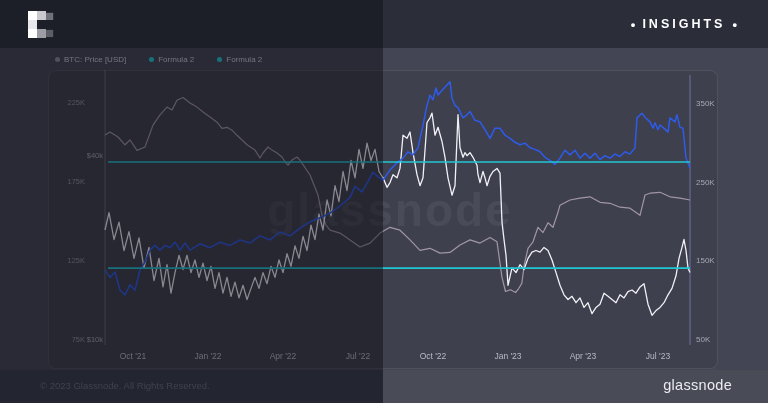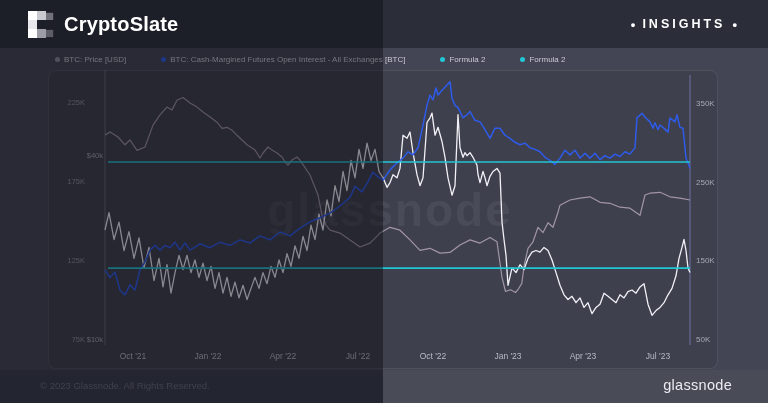--- a/index.html
+++ b/index.html
@@ -17,21 +17,21 @@
   
   .header{position:absolute;left:0;top:0;width:768px;height:48px;z-index:6;
     display:flex;align-items:center;}
   .logo{margin-left:28px;width:27px;height:27px;display:block;}
   .brand{margin-left:9px;color:#ffffff;font-size:20px;font-weight:700;letter-spacing:.2px;}
   .insights{position:absolute;right:24px;top:0;height:48px;display:flex;align-items:center;
     color:#ffffff;font-size:12.5px;font-weight:700;letter-spacing:3px;}
   .insights .dot{font-size:13px;letter-spacing:0;margin:0 7px;}
   
   .legend{position:absolute;left:55px;top:55px;width:660px;z-index:3;
-    display:flex;gap:35px;font-size:8px;color:#c9c9d3;white-space:nowrap;}
+    display:flex;gap:23px;font-size:8px;color:#c9c9d3;white-space:nowrap;}
   .lg-item{display:flex;align-items:center;gap:4px;cursor:pointer;}
   .lg-dot{width:5px;height:5px;border-radius:50%;flex:none;}
   
   svg.plot{position:absolute;left:0;top:0;z-index:2;}
   .xlab{fill:#b9bac6;font-size:8.5px;font-family:"Liberation Sans",sans-serif;}
   .ylabK{fill:#9092a0;font-size:7.5px;font-family:"Liberation Sans",sans-serif;}
   .ylabP{fill:#a2a3b0;font-size:7.5px;font-family:"Liberation Sans",sans-serif;}
   .ylabR{fill:#a6a7b4;font-size:8px;font-family:"Liberation Sans",sans-serif;}
   .wm{fill:rgba(255,255,255,0.06);font-size:46px;font-weight:700;letter-spacing:2px;
       font-family:"Liberation Sans",sans-serif;}
@@ -86,24 +86,20 @@
       <line x1="108" x2="690" y1="162.0" y2="162.0" stroke="#22c7d5" stroke-width="1.7"></line>
       <line x1="108" x2="690" y1="268.2" y2="268.2" stroke="#22c7d5" stroke-width="1.7"></line>
     </svg>
 
   <div class="legend">
     <span class="lg-item">
       <span class="lg-dot" style="background: rgb(139, 139, 151);"></span>
       <span>BTC: Price [USD]</span>
     </span>
     <span class="lg-item">
-      <span class="lg-dot" style="background: rgb(46, 91, 234);"></span>
-      <span>BTC: Cash-Margined Futures Open Interest - All Exchanges [BTC]</span>
-    </span>
-    <span class="lg-item">
       <span class="lg-dot" style="background: rgb(34, 199, 213);"></span>
       <span>Formula 2</span>
     </span>
     <span class="lg-item">
       <span class="lg-dot" style="background: rgb(34, 199, 213);"></span>
       <span>Formula 2</span>
     </span>
   </div>
 
   <div class="overlay"></div>
@@ -111,21 +107,20 @@
   <div class="header">
     <svg class="logo" viewBox="0 0 30 30">
       <rect x="0" y="0" width="10" height="10" fill="#ffffff"></rect>
       <rect x="10" y="0" width="10" height="10" fill="#c9c9cf"></rect>
       <rect x="20" y="2" width="8" height="8" fill="#71717c"></rect>
       <rect x="0" y="10" width="10" height="10" fill="#e8e8ec"></rect>
       <rect x="0" y="20" width="10" height="10" fill="#ffffff"></rect>
       <rect x="10" y="20" width="10" height="10" fill="#9d9da6"></rect>
       <rect x="20" y="21" width="8" height="8" fill="#5d5d68"></rect>
     </svg>
-    <span class="brand">CryptoSlate</span>
     <span class="insights">
       <span class="dot">•</span>
       <span>INSIGHTS</span>
       <span class="dot">•</span>
     </span>
   </div>
 
   <div class="footer">
     <span class="copyright">© 2023 Glassnode. All Rights Reserved.</span>
     <span class="wordmark">glassnode</span>

